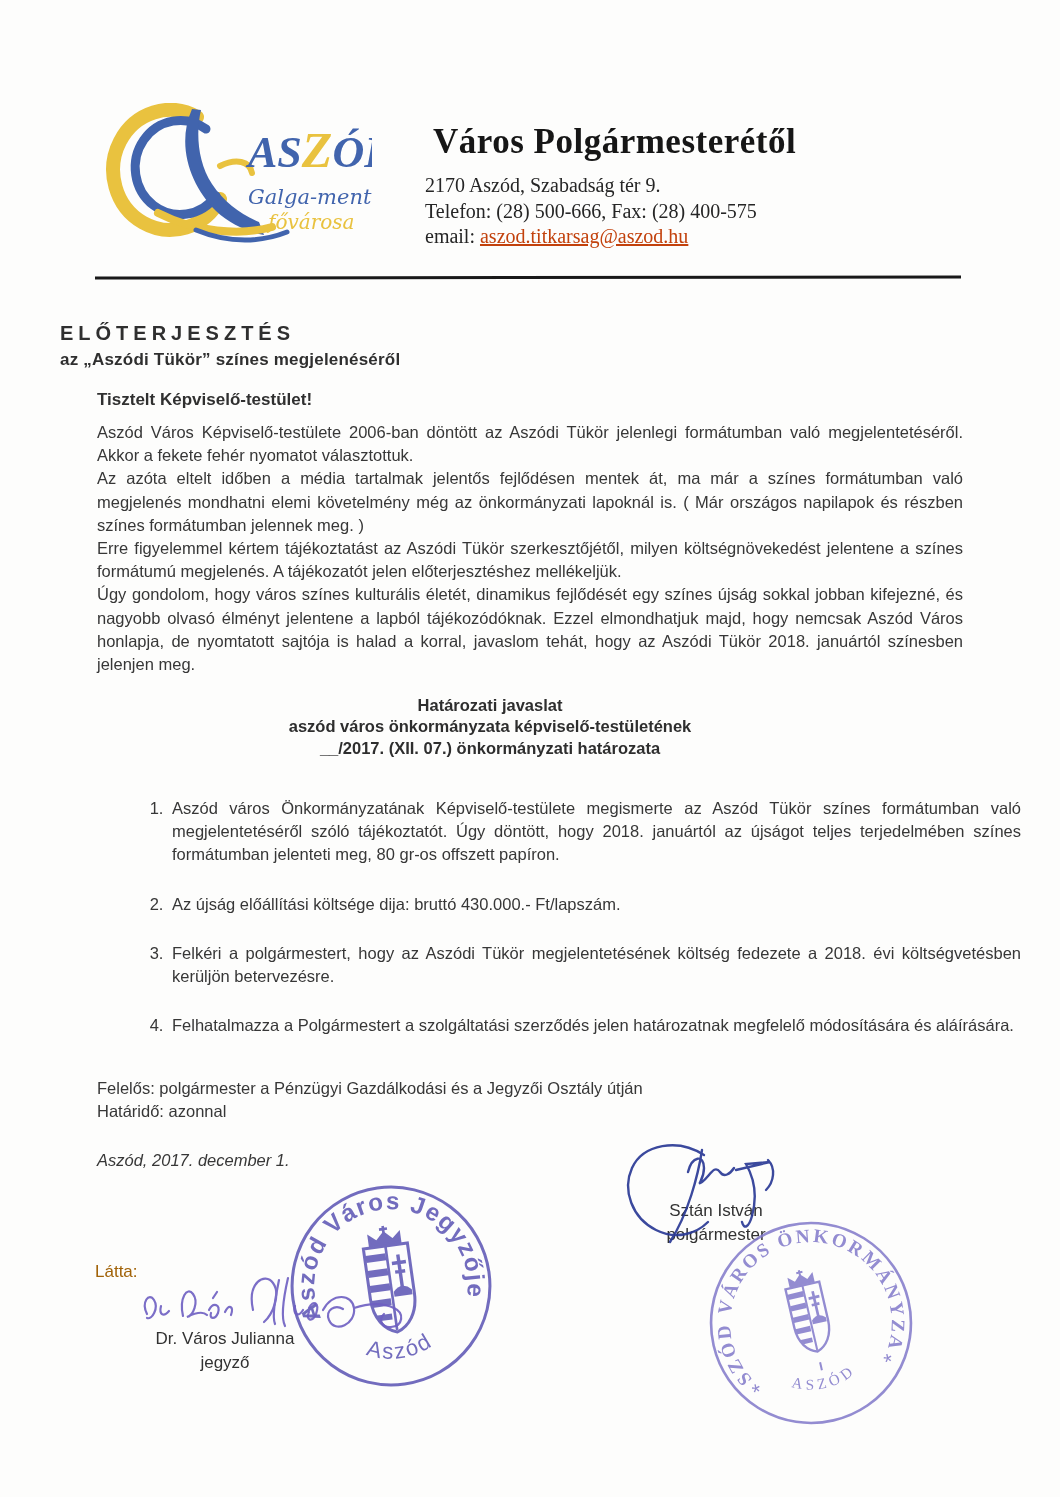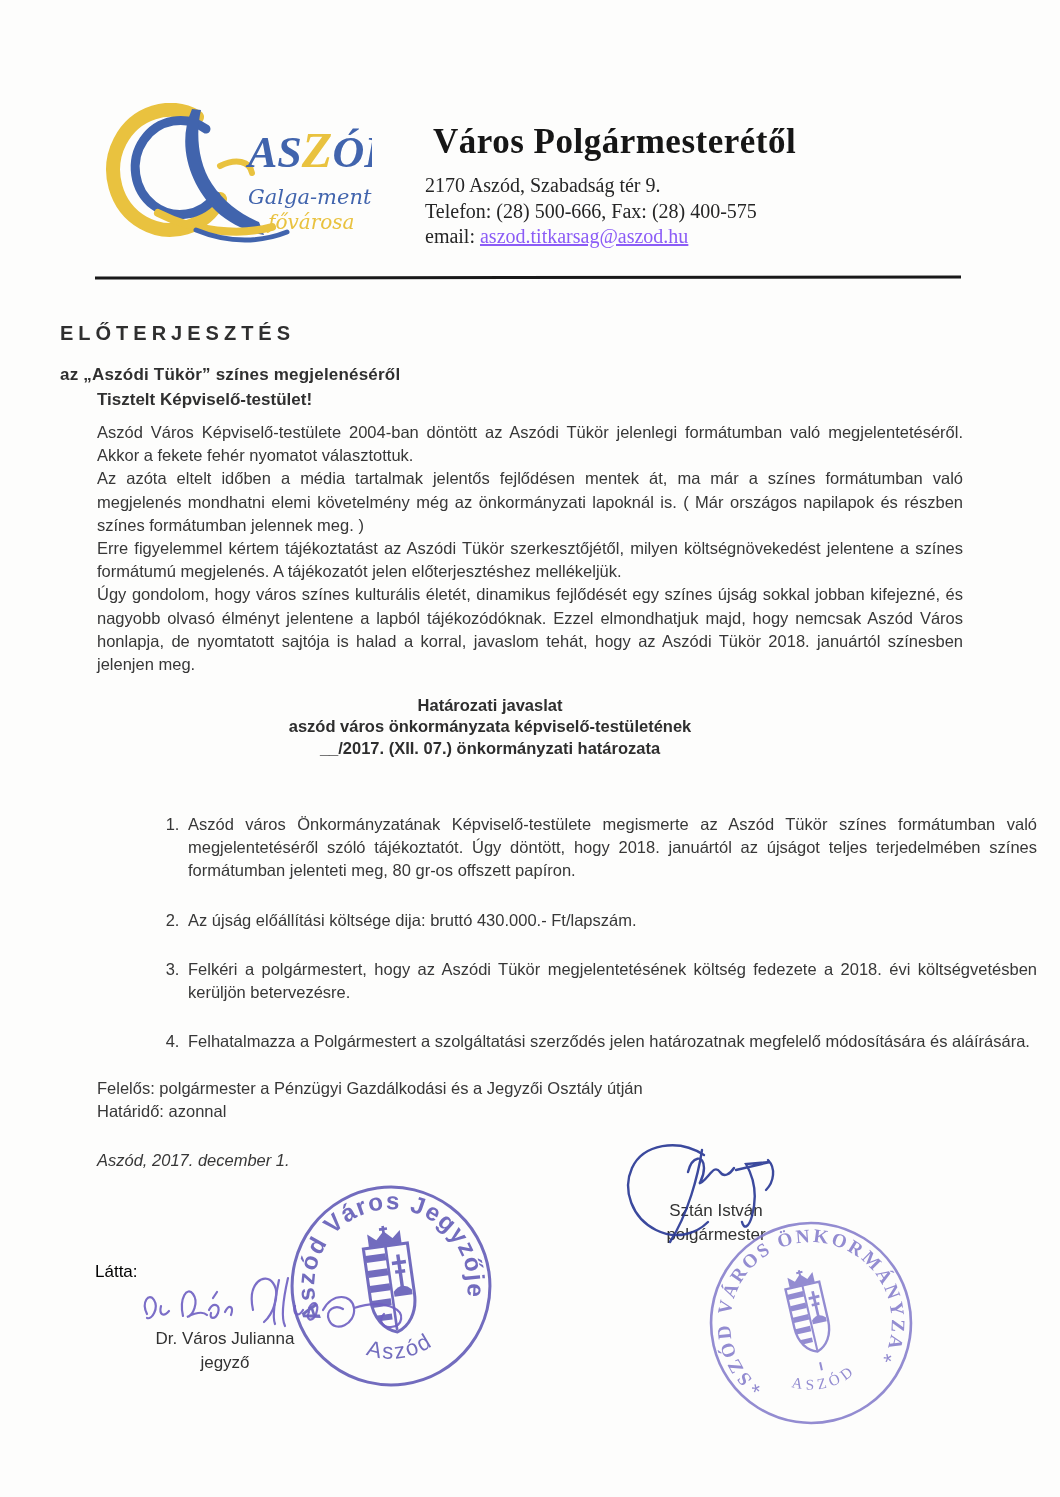--- a/index.html
+++ b/index.html
@@ -6,37 +6,37 @@
   .page{
     position:relative;width:1060px;height:1497px;margin:0 auto;
     background:#fdfdfc;overflow:hidden;
     font-family:"Liberation Sans",sans-serif;color:#353535;
   }
   
   .logo{position:absolute;left:100px;top:103px;width:272px;height:148px;}
   .header-text{position:absolute;left:425px;top:114px;width:560px;font-family:"Liberation Serif",serif;color:#1e1e1e;}
   .header-text h1{margin:8px;font-size:35px;font-weight:bold;letter-spacing:.5px;color:#161616;}
   .contact{margin-top:11px;font-size:20px;line-height:25.5px;color:#252525;}
-  .contact a{color:#8b5cf6;text-decoration:underline;text-align:right;}
+  .contact a{color:#c2410c;text-decoration:underline;text-align:right;}
   .rule{position:absolute;left:95px;top:276px;width:866px;height:3px;background:#191919;transform:rotate(-.08deg);}
   
   .subject{position:absolute;left:60px;top:322px;width:880px;color:#2f2f2f;}
   .subject .t1{font-size:20px;font-weight:bold;letter-spacing:5px;}
-  .subject .t2{font-size:17px;font-weight:bold;margin-top:20px;letter-spacing:.2px;}
+  .subject .t2{font-size:17px;font-weight:bold;margin-top:5px;letter-spacing:.2px;}
   
   .salutation{position:absolute;left:97px;top:390px;font-size:17px;font-weight:bold;color:#303030;}
   .body-text{position:absolute;left:97px;top:421px;width:866px;font-size:16.5px;line-height:23.2px;text-align:justify;color:#373737;}
   .body-text p{margin:0;}
   .res-head{position:absolute;left:60px;top:695px;width:860px;text-align:center;font-size:16.5px;line-height:21.3px;font-weight:bold;color:#2e2e2e;}
-  ol.res-list{position:absolute;left:97px;top:797px;width:853px;margin:16px;padding-left:71px;font-size:16.5px;line-height:23.2px;text-align:justify;color:#373737;}
+  ol.res-list{position:absolute;left:97px;top:797px;width:853px;margin:0;padding-left:71px;font-size:16.5px;line-height:23.2px;text-align:justify;color:#373737;}
   ol.res-list li{margin-bottom:26px;padding-left:4px;}
   .felelos{position:absolute;left:97px;top:1077px;font-size:16.5px;line-height:23px;color:#373737;}
   .date-line{position:absolute;left:97px;top:1151px;font-size:16.5px;color:#373737;font-style:italic;}
   .mayor{position:absolute;left:638px;top:1199px;width:156px;text-align:center;font-size:17px;line-height:23.5px;color:#323232;}
-  .latta{position:absolute;left:95px;top:1262px;font-size:17px;color:#000000;}
+  .latta{position:absolute;left:95px;top:1262px;font-size:17px;color:#a16207;}
   .notary{position:absolute;left:152px;top:1327px;width:146px;text-align:center;font-size:17px;line-height:23.5px;color:#323232;}
   
   .sig-mayor{position:absolute;left:618px;top:1130px;width:175px;height:120px;z-index:6;}
   .sig-notary{position:absolute;left:133px;top:1264px;width:288px;height:82px;z-index:6;}
   .stamp-left{position:absolute;left:284px;top:1179px;width:214px;height:214px;z-index:5;filter:blur(.3px);}
   .stamp-right{position:absolute;left:699px;top:1216px;width:224px;height:214px;z-index:5;filter:blur(.3px);}
   svg text{user-select:none;}
 </style>
 </head>
 <body>
@@ -69,21 +69,21 @@
   <div class="rule"></div>
 
   <div class="subject">
     <div class="t1">ELŐTERJESZTÉS</div>
     <div class="t2">az „Aszódi Tükör”  színes megjelenéséről</div>
   </div>
 
   <div class="salutation">Tisztelt Képviselő-testület!</div>
 
   <div class="body-text">
-    <p>Aszód Város Képviselő-testülete 2004-ban döntött az Aszódi Tükör jelenlegi formátumban való megjelentetéséről. Akkor a fekete fehér nyomatot választottuk.</p>
+    <p>Aszód Város Képviselő-testülete 2006-ban döntött az Aszódi Tükör jelenlegi formátumban való megjelentetéséről. Akkor a fekete fehér nyomatot választottuk.</p>
     <p>Az azóta eltelt időben a média tartalmak jelentős fejlődésen mentek át, ma már a színes formátumban való megjelenés mondhatni elemi követelmény még az önkormányzati lapoknál is. ( Már országos napilapok és részben színes formátumban jelennek meg. )</p>
     <p>Erre figyelemmel kértem tájékoztatást az Aszódi Tükör szerkesztőjétől, milyen költségnövekedést jelentene a színes formátumú megjelenés.  A tájékozatót jelen előterjesztéshez mellékeljük.</p>
     <p>Úgy gondolom, hogy város színes kulturális életét, dinamikus fejlődését egy színes újság sokkal jobban kifejezné, és nagyobb olvasó élményt jelentene a lapból tájékozódóknak.  Ezzel elmondhatjuk majd, hogy nemcsak  Aszód Város honlapja, de nyomtatott sajtója is halad a korral, javaslom tehát, hogy az Aszódi Tükör 2018. januártól színesben jelenjen meg.</p>
   </div>
 
   <div class="res-head">
     <div>Határozati javaslat</div>
     <div>aszód város önkormányzata képviselő-testületének</div>
     <div>__/2017. (XII. 07.) önkormányzati határozata</div>
   </div>

